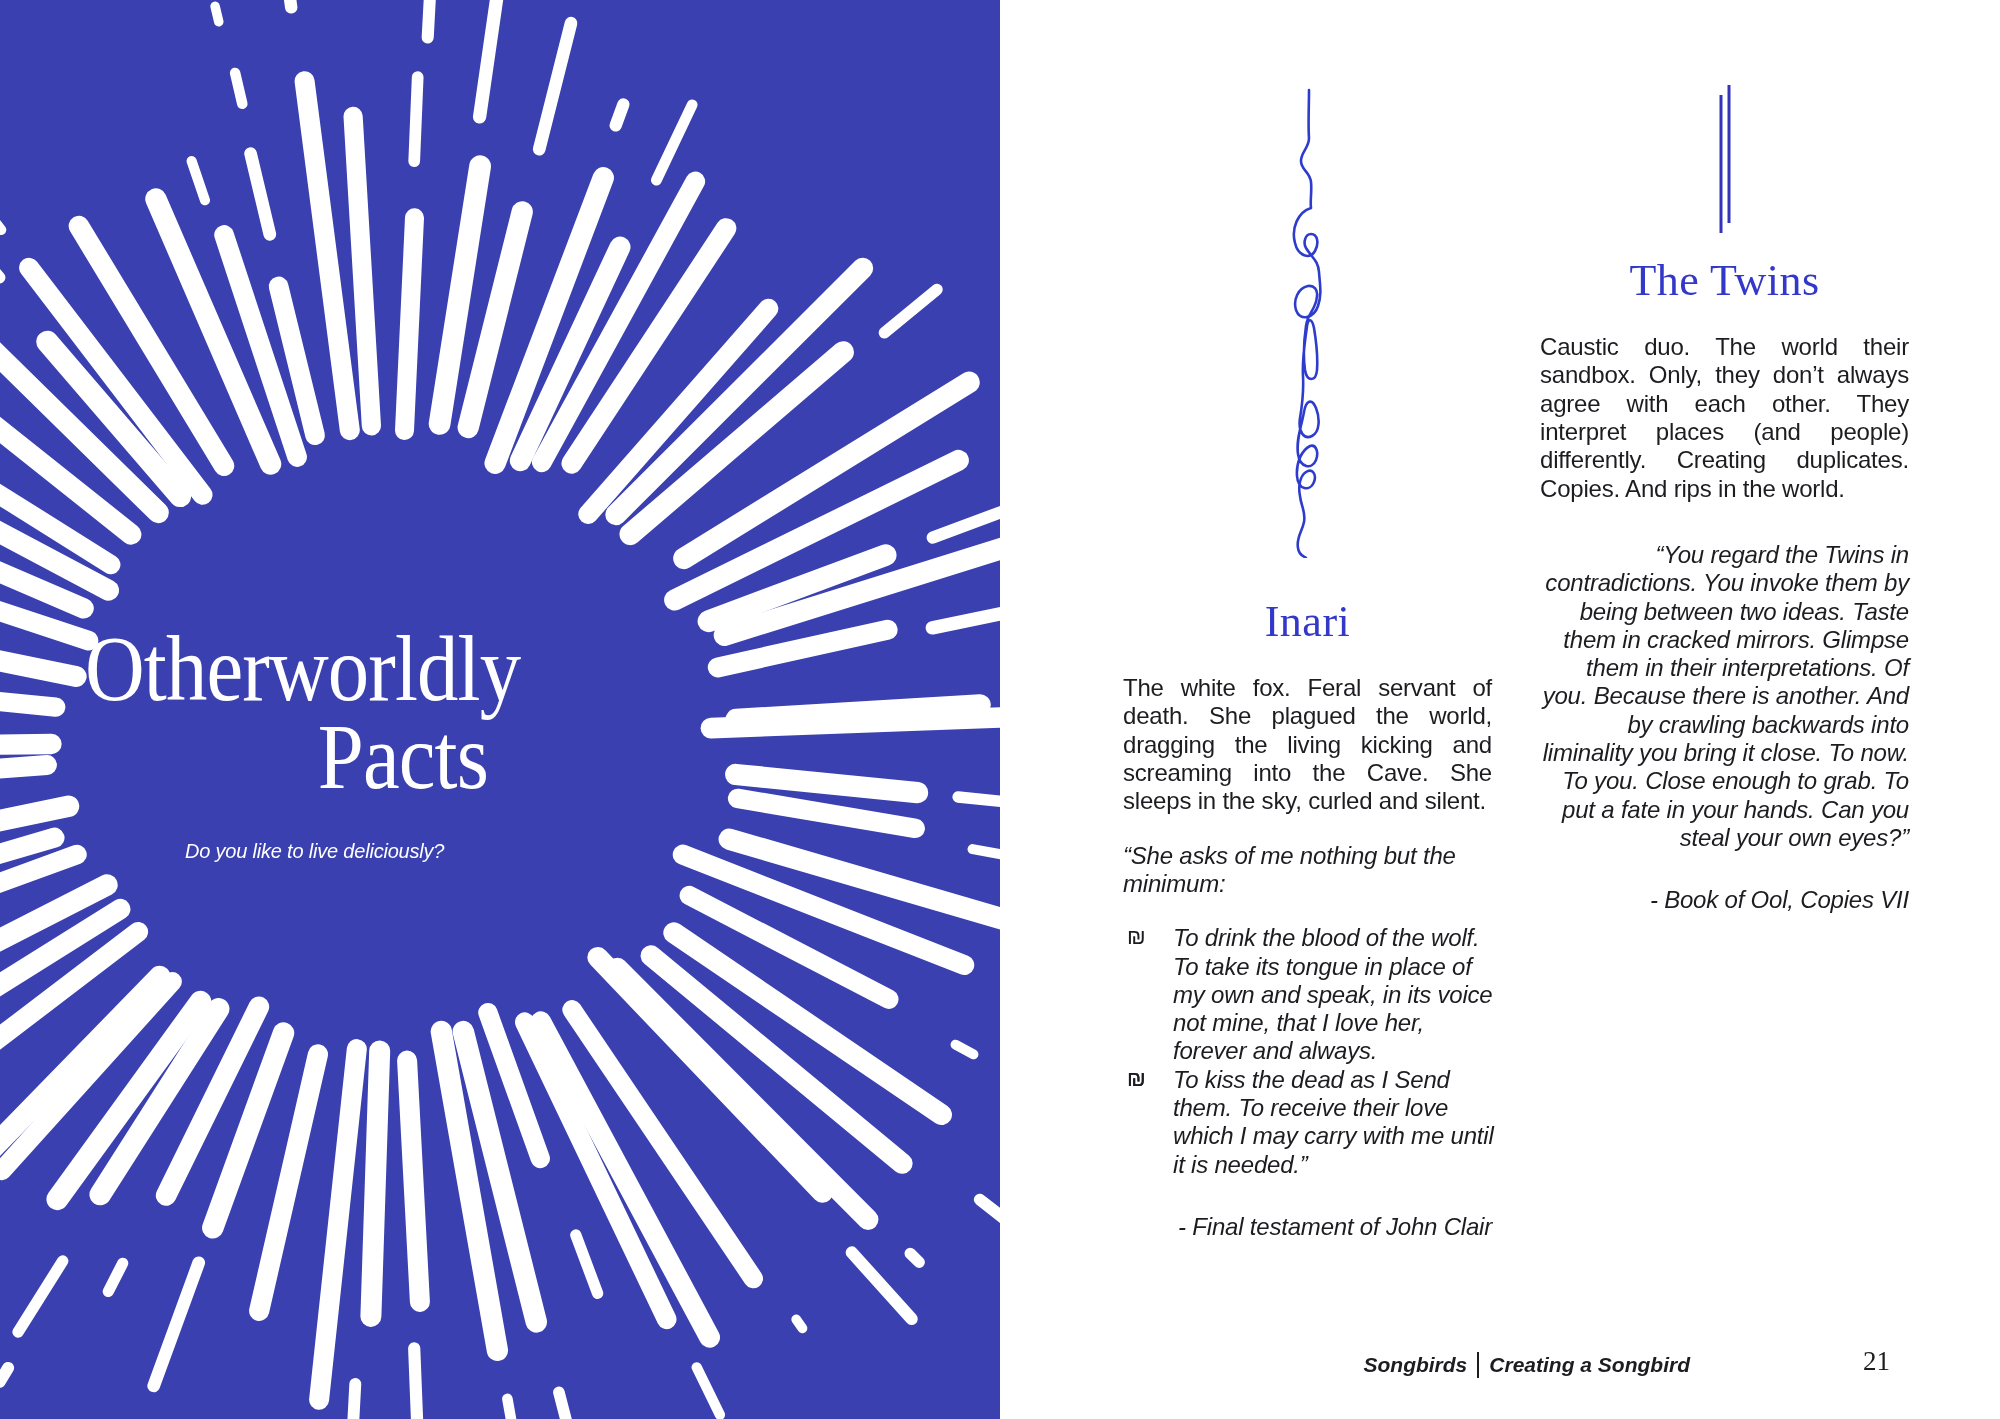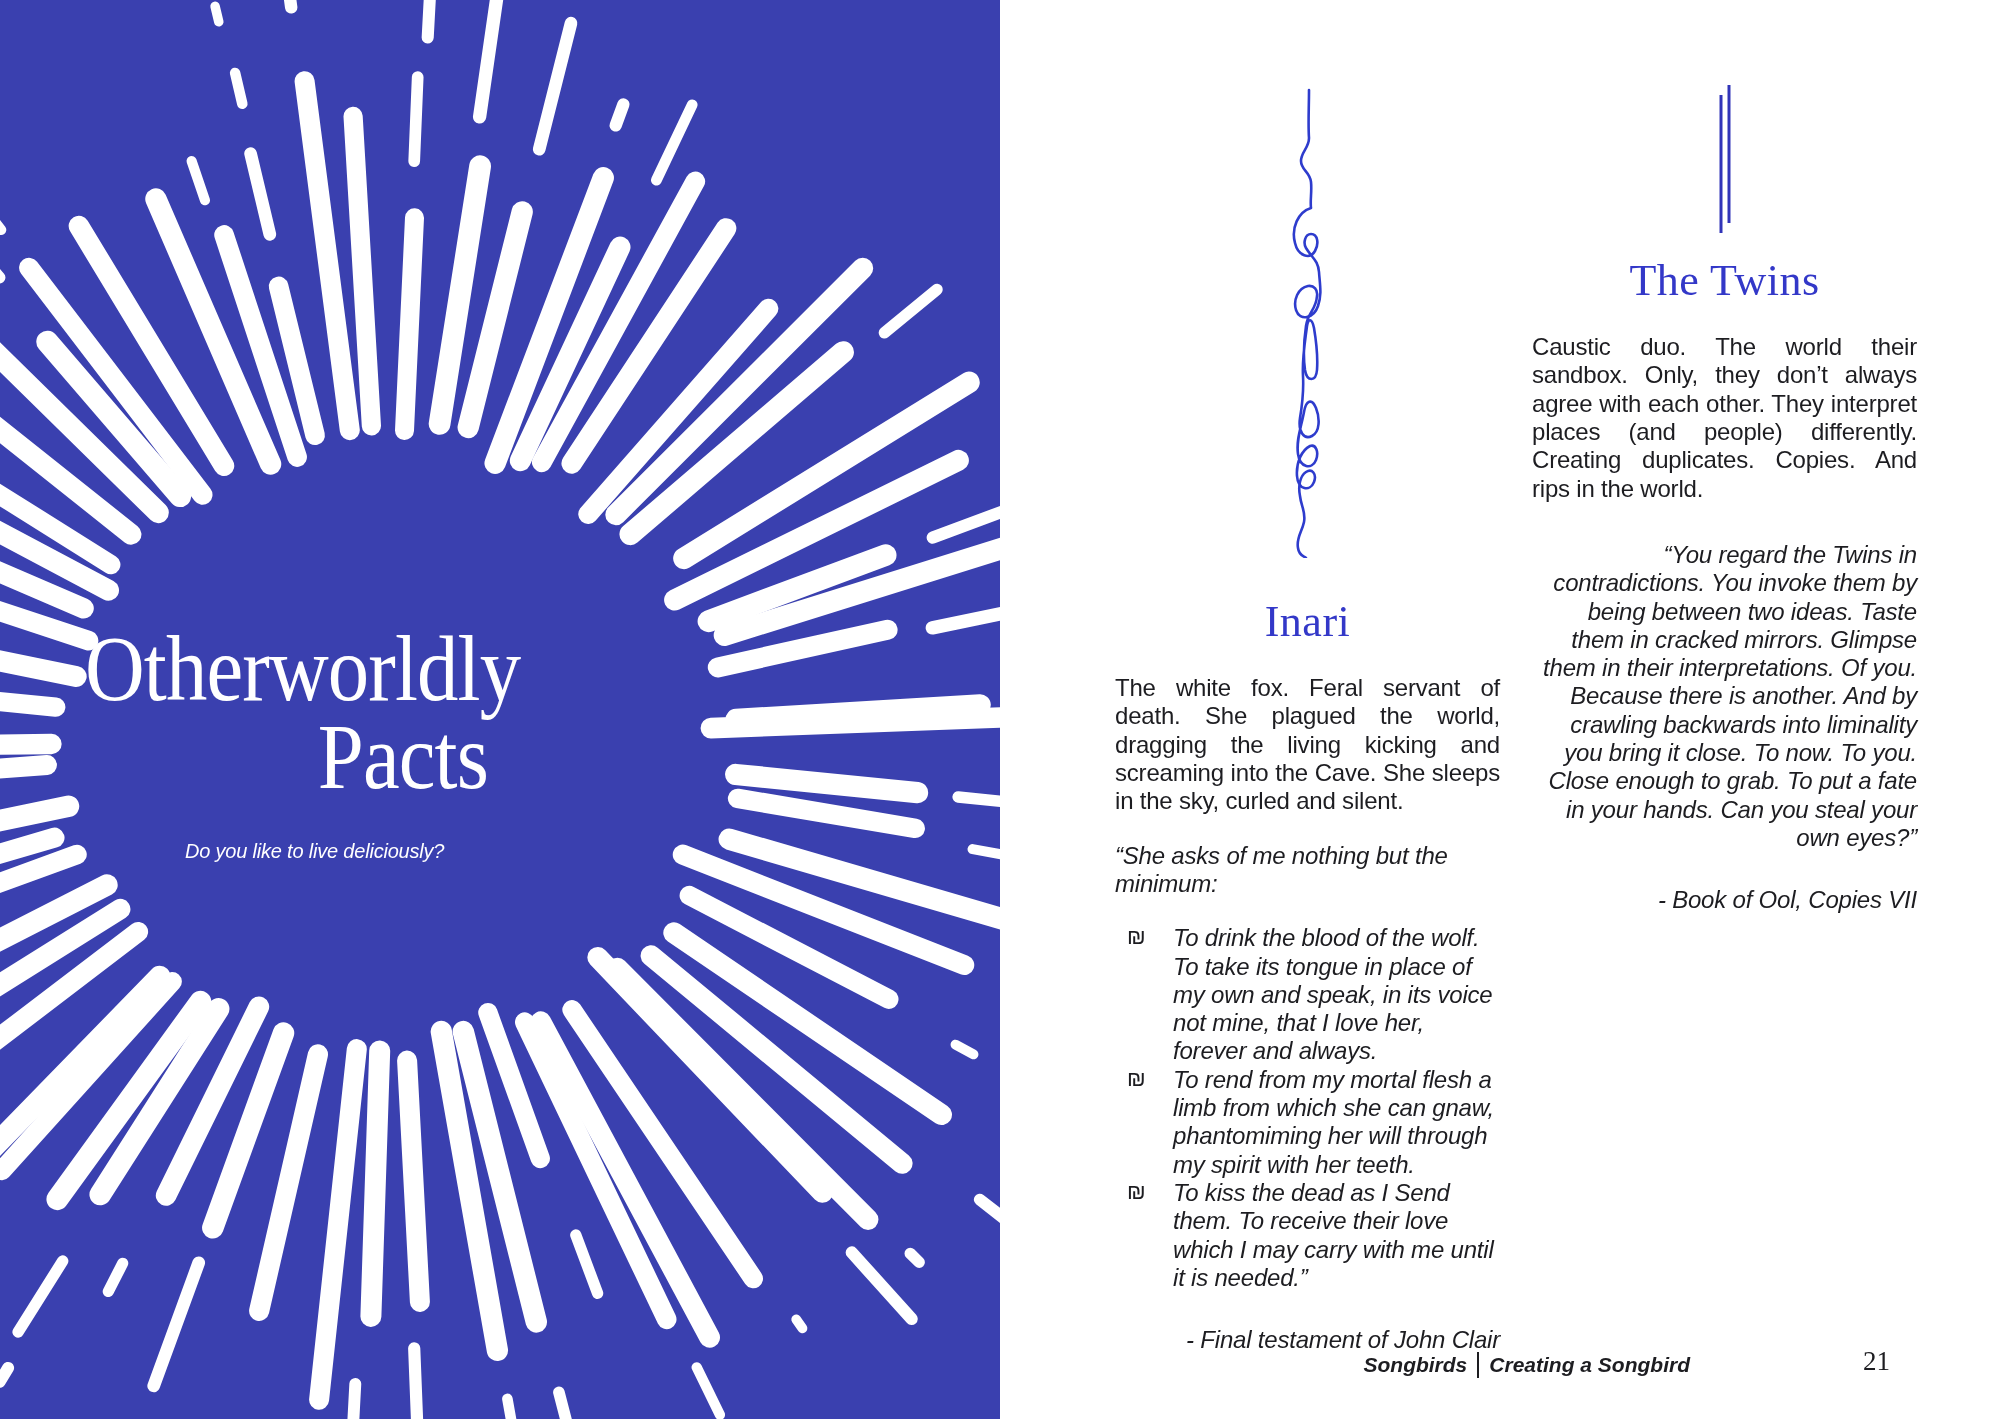--- a/index.html
+++ b/index.html
@@ -41,21 +41,21 @@
   .squiggle path{fill:none;stroke:var(--squiggle-blue,#2e3ccd);stroke-width:2.6;stroke-linecap:round;stroke-linejoin:round;}
   .twin-lines{display:block;margin:85px auto 0;}
   .twin-lines line{stroke:var(--twins-line-blue,#3134b8);stroke-width:3;}
   h2.section-heading{
     margin:42px 0 0 0;
     font-family:"Liberation Serif",serif;font-weight:normal;
     color:var(--heading-blue,#3338c8);
     font-size:44px;line-height:1;text-align:center;letter-spacing:.5px;
   }
   .col-twins h2.section-heading{margin-top:24px;}
-  p{margin:0;}
+  p{margin:8px;}
   .bodytext{
     margin-top:30px;
     font-size:24px;line-height:1.18;letter-spacing:-.2px;
     text-align:justify;
   }
   .quote-intro{
     margin-top:26px;font-style:italic;
     font-size:24px;line-height:1.18;letter-spacing:-.2px;
   }
   ul.pact-list{
@@ -215,21 +215,20 @@
       <h2 class="section-heading">Inari</h2>
       <p class="bodytext">The white fox. Feral servant of death. She plagued the world, dragging the living kicking and screaming into the Cave. She sleeps in the sky, curled and silent.</p>
       <p class="quote-intro">“She asks of me nothing but the minimum:</p>
       <ul class="pact-list">
         <li>
           <span class="bullet">₪</span>
           <span class="li-text">To drink the blood of the wolf. To take its tongue in place of my own and speak, in its voice not mine, that I love her, forever and always.</span>
         </li>
         <li>
           <span class="bullet">₪</span>
-          <span class="li-text">To rend from my mortal flesh a limb from which she can gnaw, phantomiming her will through my spirit with her teeth.</span>
         </li>
         <li>
           <span class="bullet">₪</span>
           <span class="li-text">To kiss the dead as I Send them. To receive their love which I may carry with me until it is needed.”</span>
         </li>
       </ul>
       <p class="attribution">- Final testament of John Clair</p>
     </div>
 
     <div class="col col-twins">

